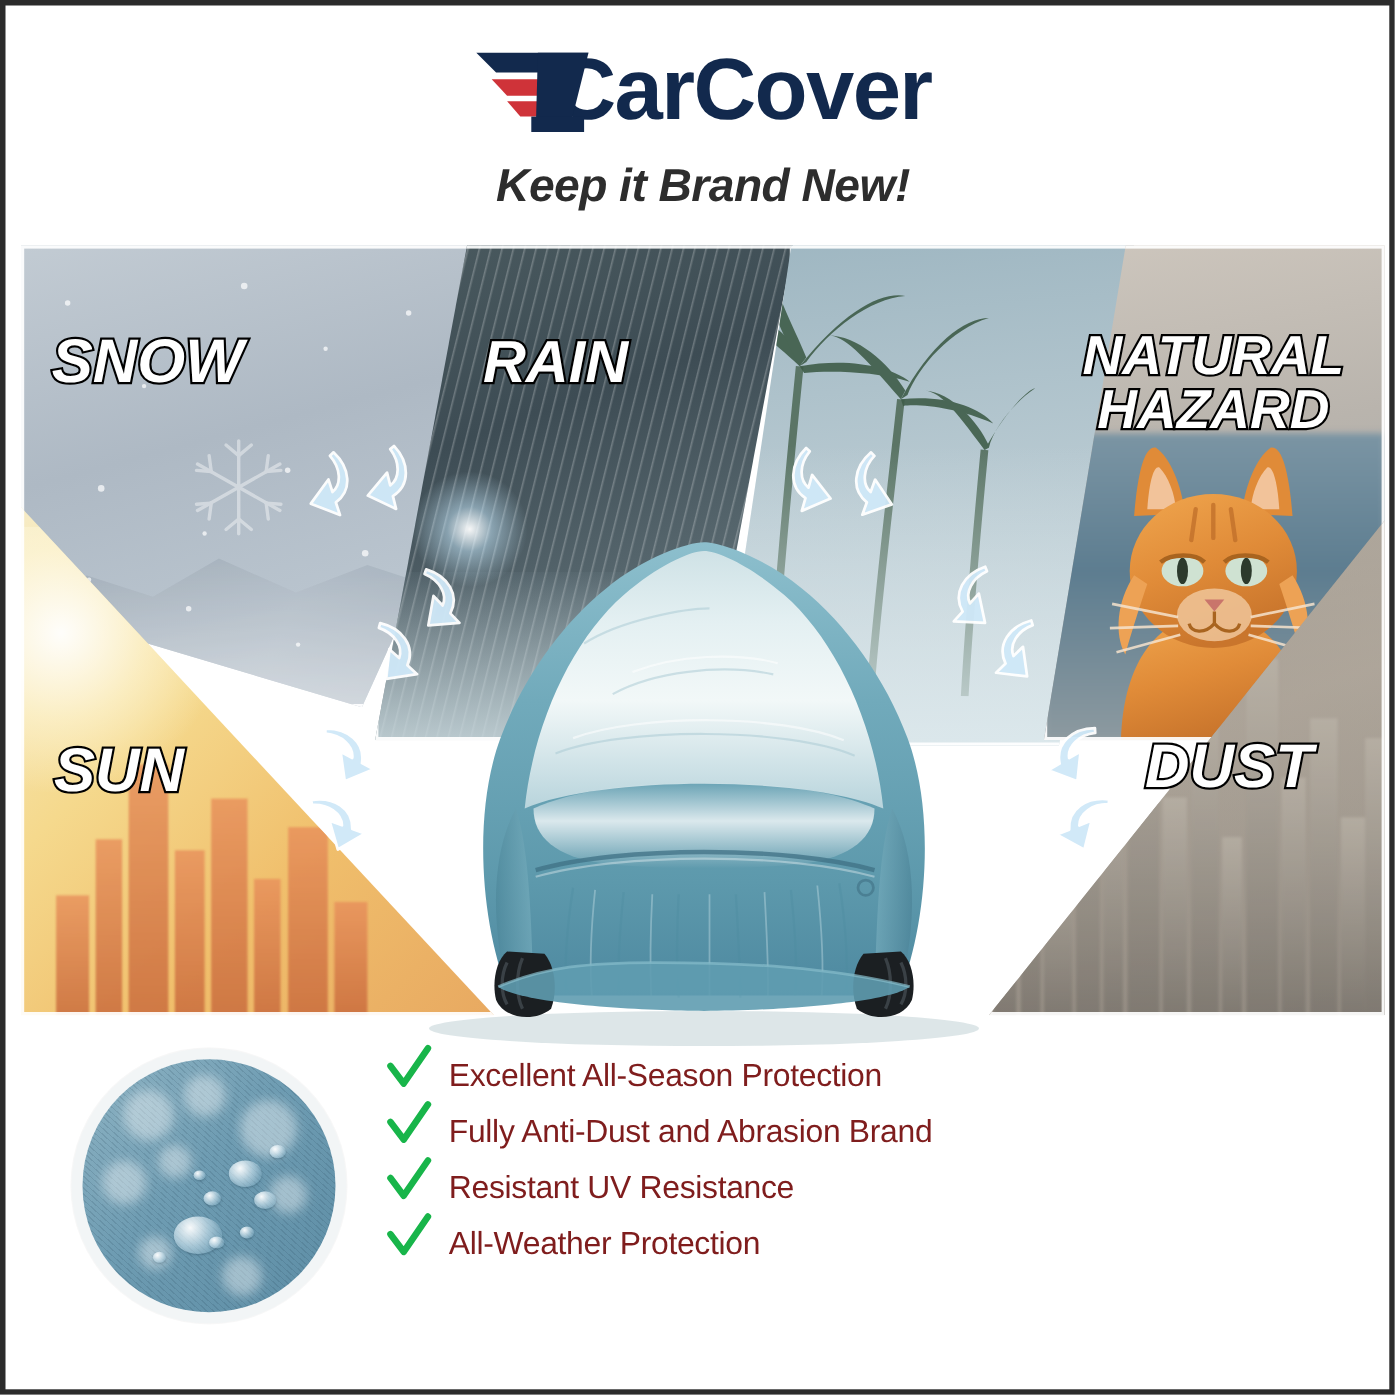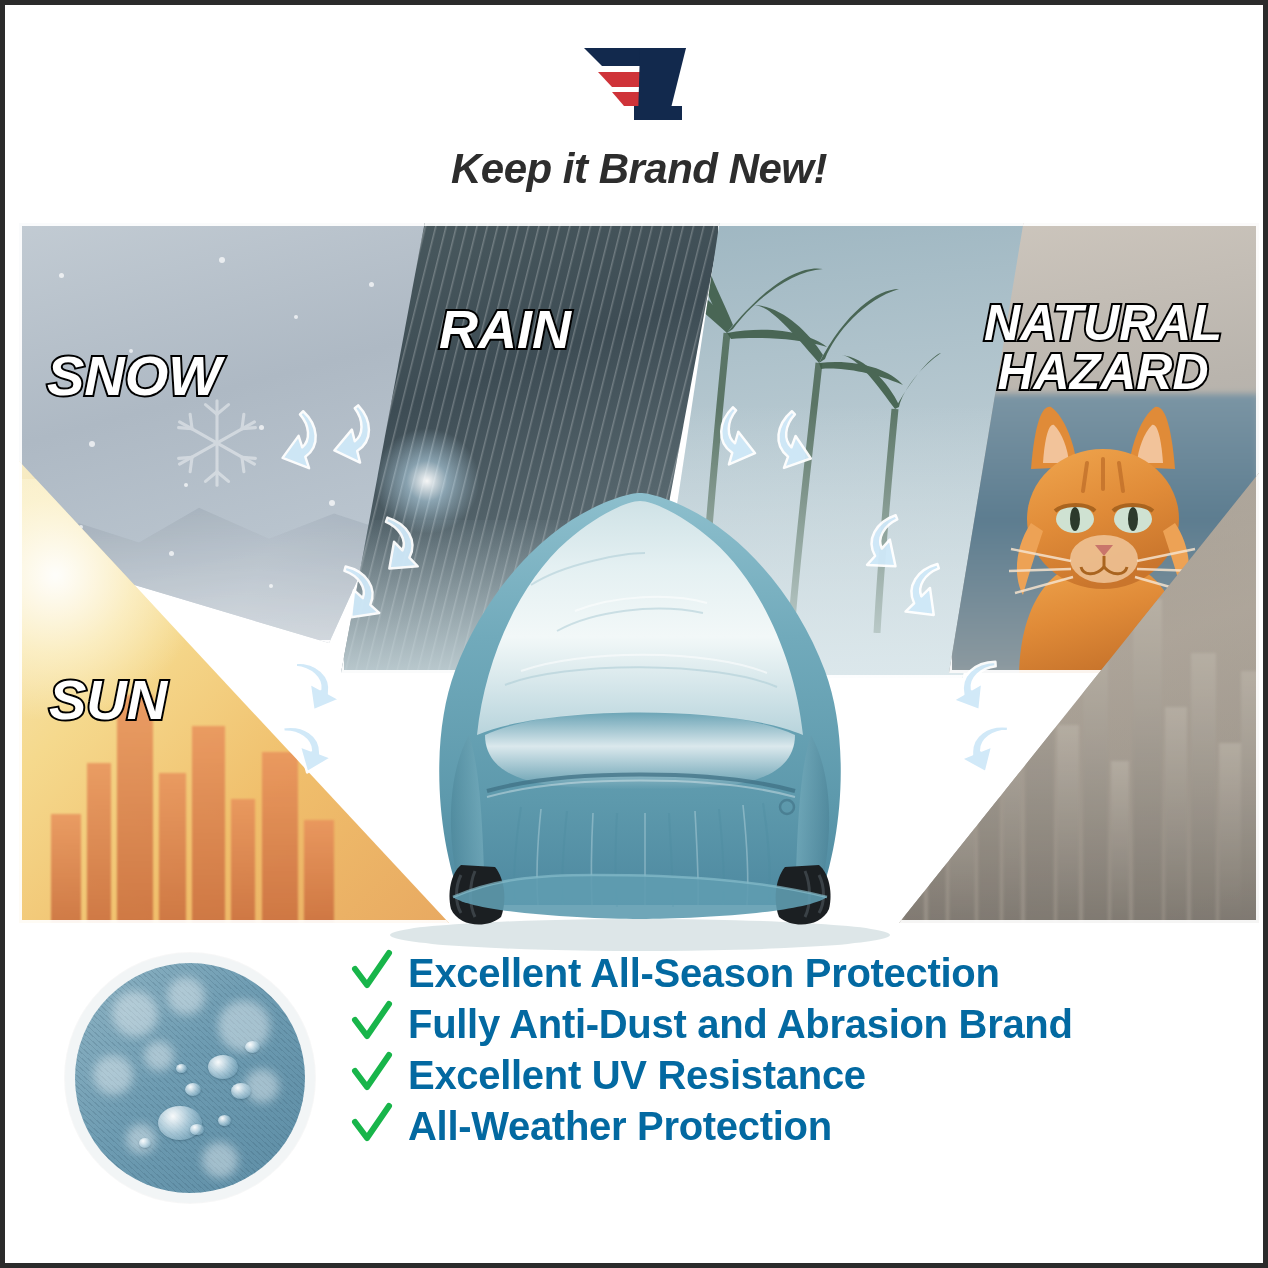--- a/index.html
+++ b/index.html
@@ -312,45 +312,46 @@
   .check {
     flex: none;
     width: 44px;
     height: 44px;
     margin-right: 14px;
     position: relative;
     top: 6px;
   }
   .check svg { display:block; width:44px; height:44px; }
   .feature-text {
-    font-size: 40px;
-    color: #0369a1;
+    font-size: 29px;
+    color: #7f1d1d;
     letter-spacing: -0.3px;
     white-space: nowrap;
-    font-weight: bold;
+    font-weight: normal;
   }
 </style>
 </head>
 <body>
 
 <div id="canvas">
 
   <div class="header">
     <div class="brand-row">
 
       <div class="logo-mark">
         <svg viewBox="0 0 112 78" xmlns="http://www.w3.org/2000/svg">
           <polygon points="2,6 104,6 88,24 20,24" fill="#12294d"></polygon>
           <polygon points="16,30 96,30 84,45 30,45" fill="#cf3339"></polygon>
           <polygon points="30,50 90,50 80,64 42,64" fill="#cf3339"></polygon>
           <polygon points="58,6 104,6 86,78 56,78" fill="#12294d"></polygon>
           <rect x="52" y="64" width="48" height="14" fill="#12294d"></rect>
         </svg>
       </div>
 
+      <span class="brand-name">CarCover</span>
     </div>
 
     <div class="tagline">Keep it Brand New!</div>
   </div>
 
   <div class="collage">
 
     <div class="panel" id="panel-snow">
       <div class="mountains"></div>
       <div class="snowflake" style="left:150px; top:172px; width:96px; height:96px;">
@@ -577,25 +578,26 @@
       </svg>
     </div>
     <div class="arrow" style="left:940px; top:492px; transform:rotate(68deg) scaleX(-1);">
       <svg width="56" height="62" viewBox="0 0 56 62" xmlns="http://www.w3.org/2000/svg">
         <path d="M38 4 C 48 22, 44 42, 26 48 L 26 60 L 4 42 L 26 26 L 26 38 C 36 34, 40 20, 34 6 Z" fill="#cfe8f8" stroke="#ffffff" stroke-width="2.5" stroke-linejoin="round" opacity="0.95"></path>
       </svg>
     </div>
 
     <div class="glint" style="left:348px; top:198px;"></div>
 
-    <div class="plabel sz-lg" style="left:28px;  top:78px;margin-top:48px;">SNOW</div>
+    <div class="plabel sz-lg" style="left:28px;  top:78px;">SNOW</div>
     <div class="plabel sz-md" style="left:420px; top:80px;">RAIN</div>
     <div class="plabel sz-lg" style="left:30px;  top:450px;">SUN</div>
     <div class="plabel sz-hz" style="left:944px; top:76px; text-align:center; width:280px;">NATURAL
 HAZARD</div>
+    <div class="plabel sz-lg" style="left:1022px; top:446px;">DUST</div>
 
   </div>
 
   <div class="car-wrap">
     <svg viewBox="0 0 610 520" xmlns="http://www.w3.org/2000/svg">
       <defs>
         <linearGradient id="coverTop" x1="0.5" y1="0" x2="0.5" y2="1">
           <stop offset="0%" stop-color="#cfe2e6"></stop>
           <stop offset="28%" stop-color="#e4f0f2"></stop>
           <stop offset="58%" stop-color="#f2f8f8"></stop>
@@ -735,21 +737,21 @@
         </span>
         <span class="feature-text">Fully Anti-Dust and Abrasion Brand</span>
       </div>
 
       <div class="feature">
         <span class="check">
           <svg viewBox="0 0 44 44" xmlns="http://www.w3.org/2000/svg">
             <path d="M5 20 L 17 36 L 39 4" stroke="#18b54a" stroke-width="6" fill="none" stroke-linecap="round" stroke-linejoin="round"></path>
           </svg>
         </span>
-        <span class="feature-text">Excellent UV Resistance</span>
+        <span class="feature-text">Resistant UV Resistance</span>
       </div>
 
       <div class="feature">
         <span class="check">
           <svg viewBox="0 0 44 44" xmlns="http://www.w3.org/2000/svg">
             <path d="M5 20 L 17 36 L 39 4" stroke="#18b54a" stroke-width="6" fill="none" stroke-linecap="round" stroke-linejoin="round"></path>
           </svg>
         </span>
         <span class="feature-text">All-Weather Protection</span>
       </div>

